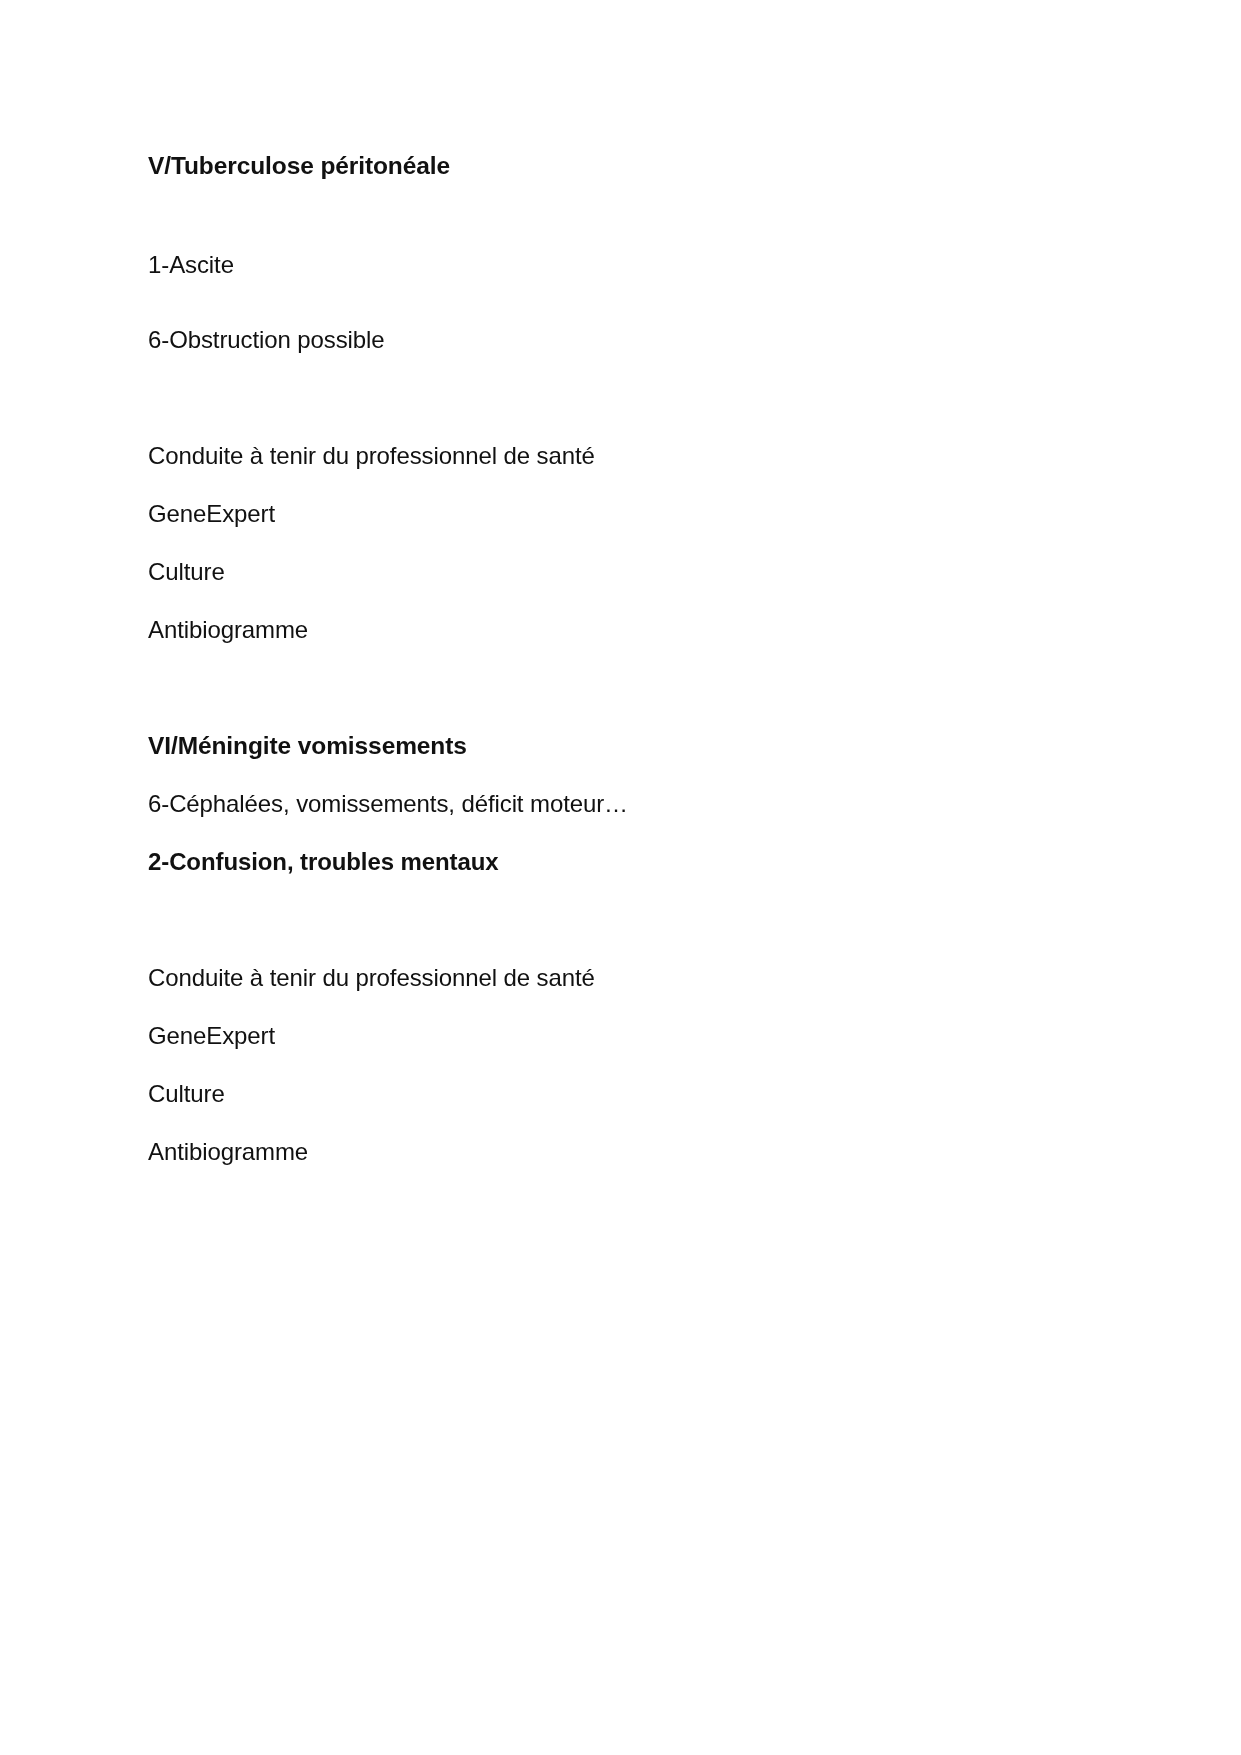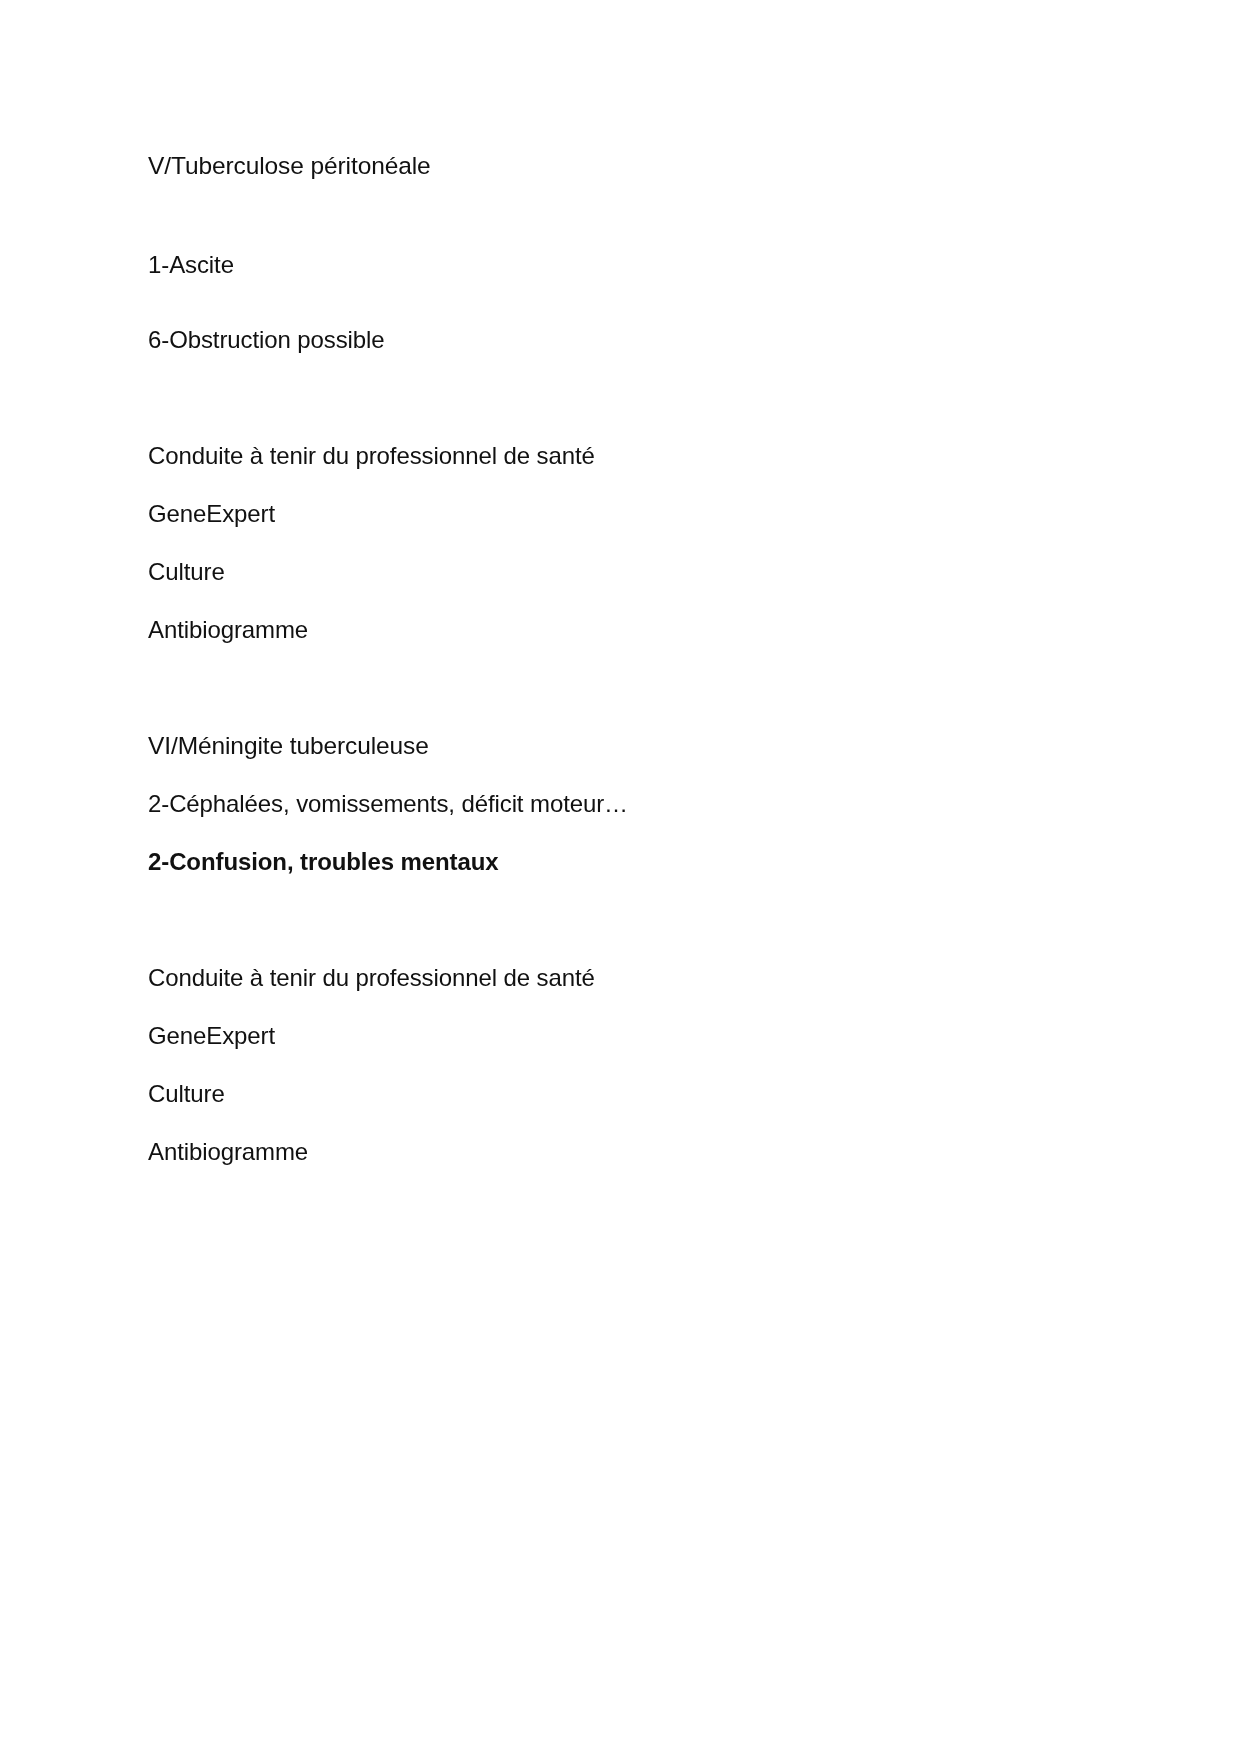--- a/index.html
+++ b/index.html
@@ -23,39 +23,39 @@
     }
     .line {
       position: absolute;
       left: 0;
       white-space: nowrap;
       font-size: 24px;
       line-height: 30px;
       letter-spacing: -0.1px;
     }
     .heading {
-      font-weight: normal;
+      font-weight: bold;
       font-size: 24.5px;
       text-align: right;
     }
   </style>
 </head>
 <body>
 
 <div class="page">
 
   <div class="line heading" style="top:151px;">V/Tuberculose péritonéale</div>
   <div class="line" style="top:250px;">1-Ascite</div>
   <div class="line" style="top:325px;">6-Obstruction possible</div>
   <div class="line" style="top:441px;">Conduite à tenir du professionnel de santé</div>
   <div class="line" style="top:499px;">GeneExpert</div>
   <div class="line" style="top:557px;">Culture</div>
   <div class="line" style="top:615px;">Antibiogramme</div>
 
-  <div class="line heading" style="top:731px;">VI/Méningite tuberculeuse</div>
-  <div class="line" style="top:789px;">2-Céphalées, vomissements, déficit moteur…</div>
+  <div class="line heading" style="top:731px;">VI/Méningite vomissements</div>
+  <div class="line" style="top:789px;">6-Céphalées, vomissements, déficit moteur…</div>
   <div class="line" style="top:847px;font-weight:bold;">2-Confusion, troubles mentaux</div>
   <div class="line" style="top:963px;">Conduite à tenir du professionnel de santé</div>
   <div class="line" style="top:1021px;">GeneExpert</div>
   <div class="line" style="top:1079px;">Culture</div>
   <div class="line" style="top:1137px;">Antibiogramme</div>
 
 </div>
 
 </body></html>

